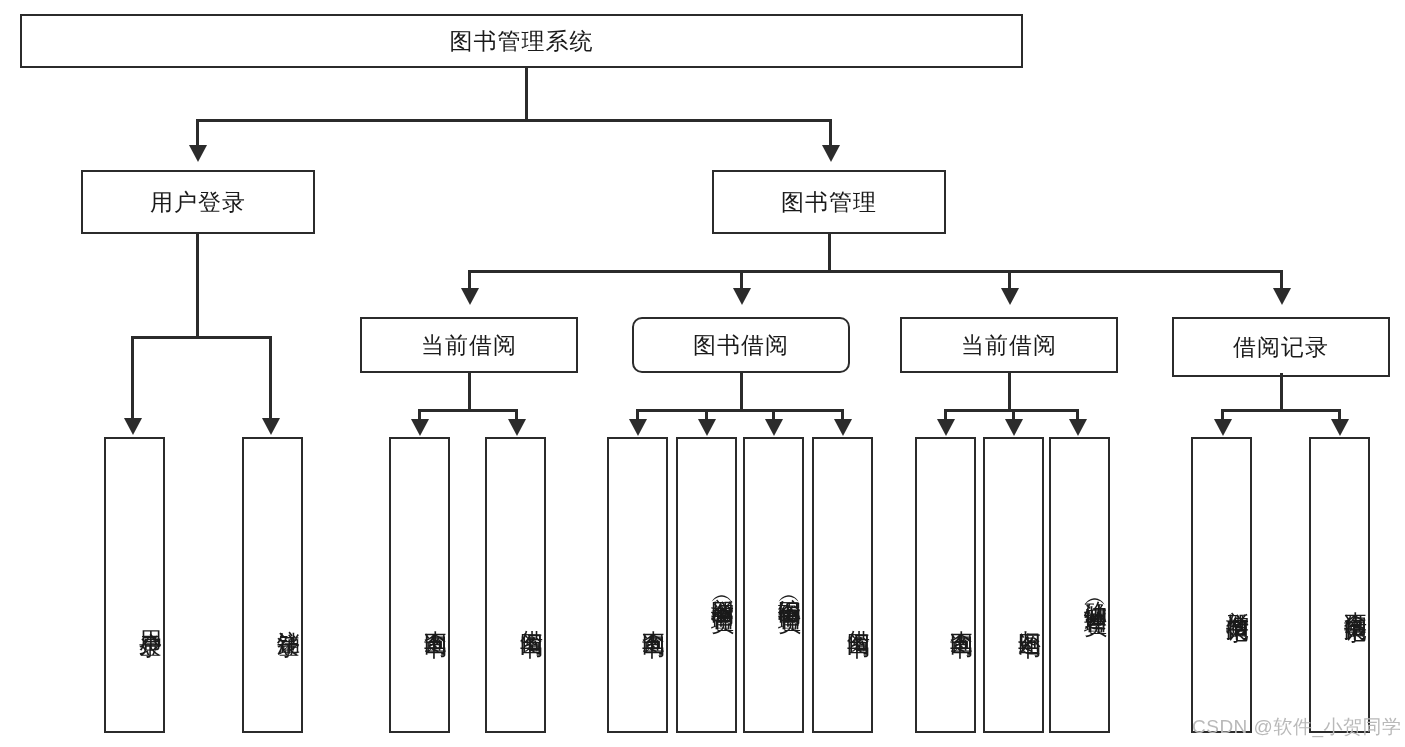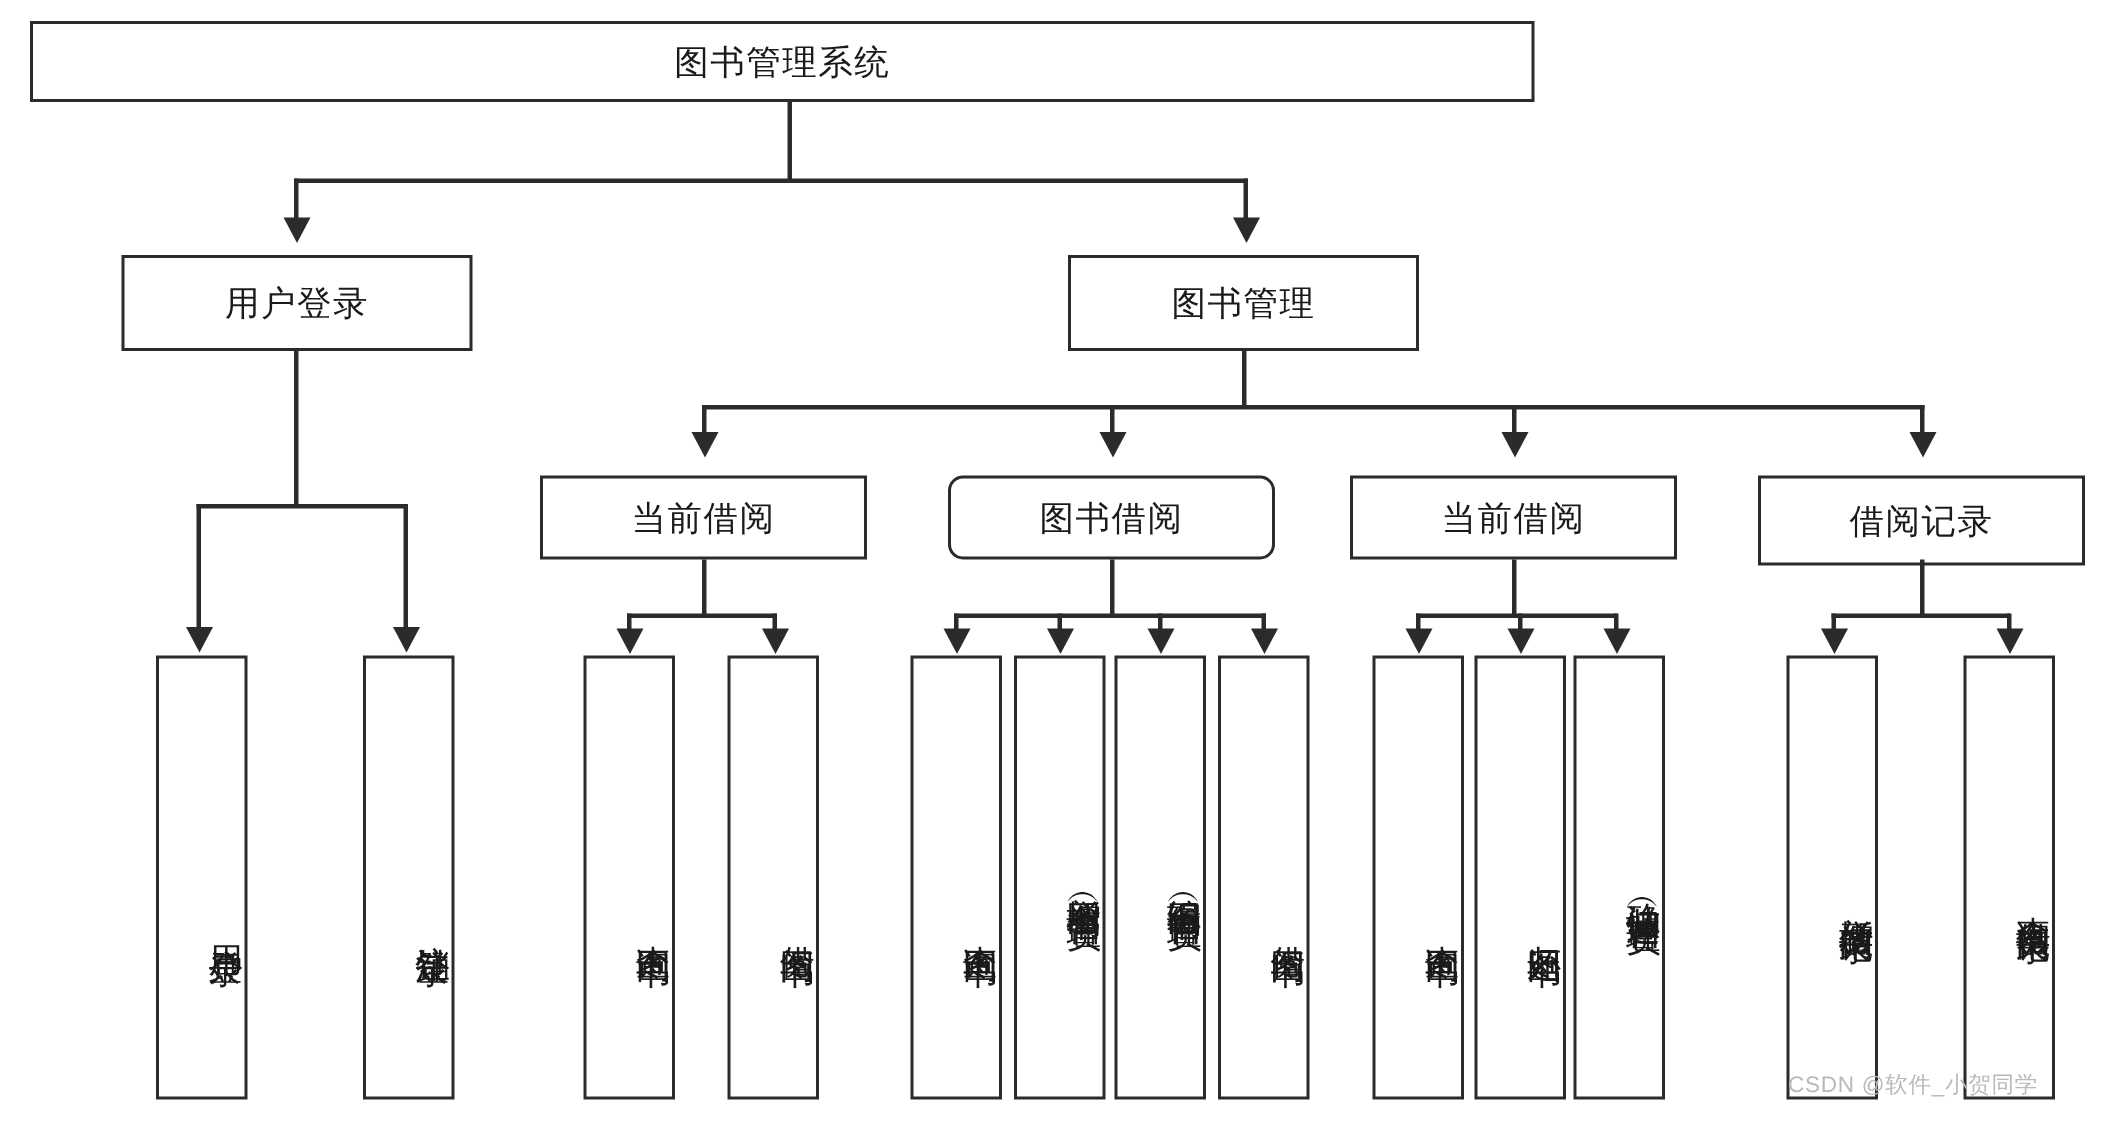--- a/index.html
+++ b/index.html
@@ -66,21 +66,21 @@
     height: 0;
     border-left: 9px solid transparent;
     border-right: 9px solid transparent;
     border-top: 17px solid #2b2b2b;
   }
   
   #watermark {
     position: absolute;
     left: 1192px;
     top: 714px;
-    font-size: 15px;
+    font-size: 19px;
     color: #b9b9b9;
     white-space: nowrap;
     letter-spacing: 0.5px;
   }
 </style>
 </head>
 <body>
 
 <div id="canvas">
 

